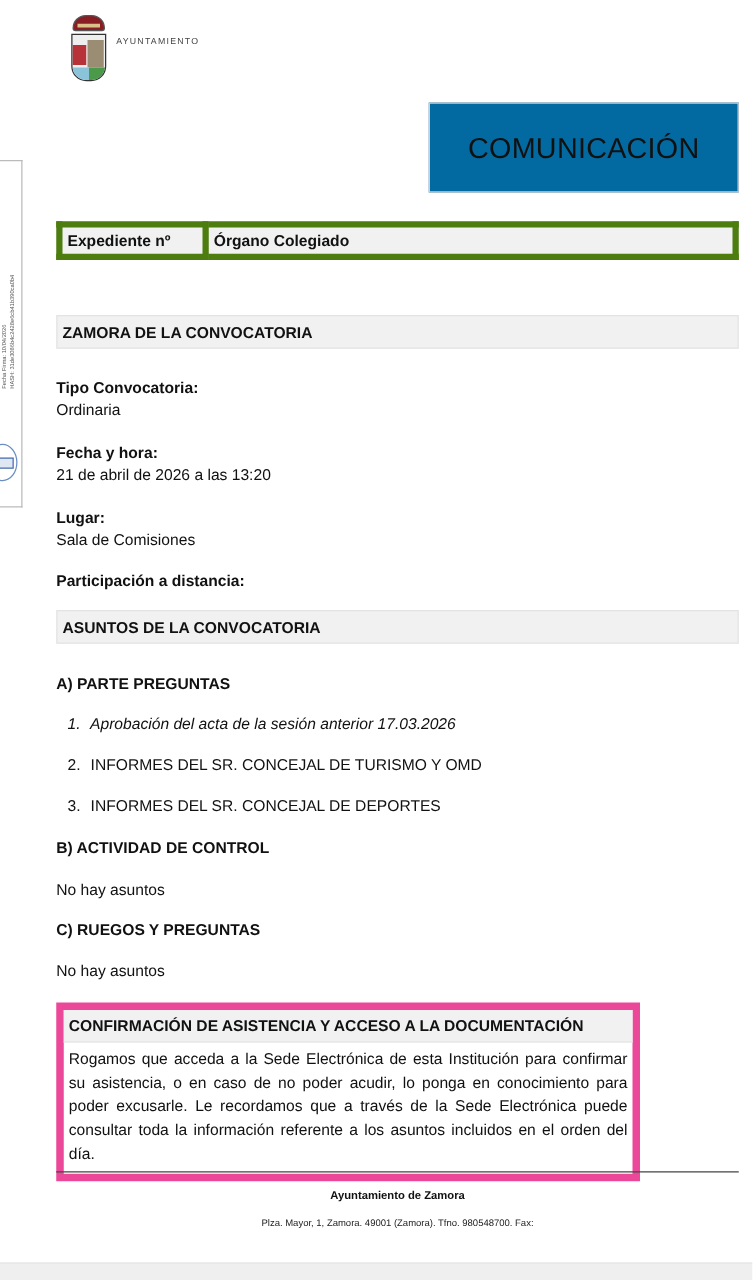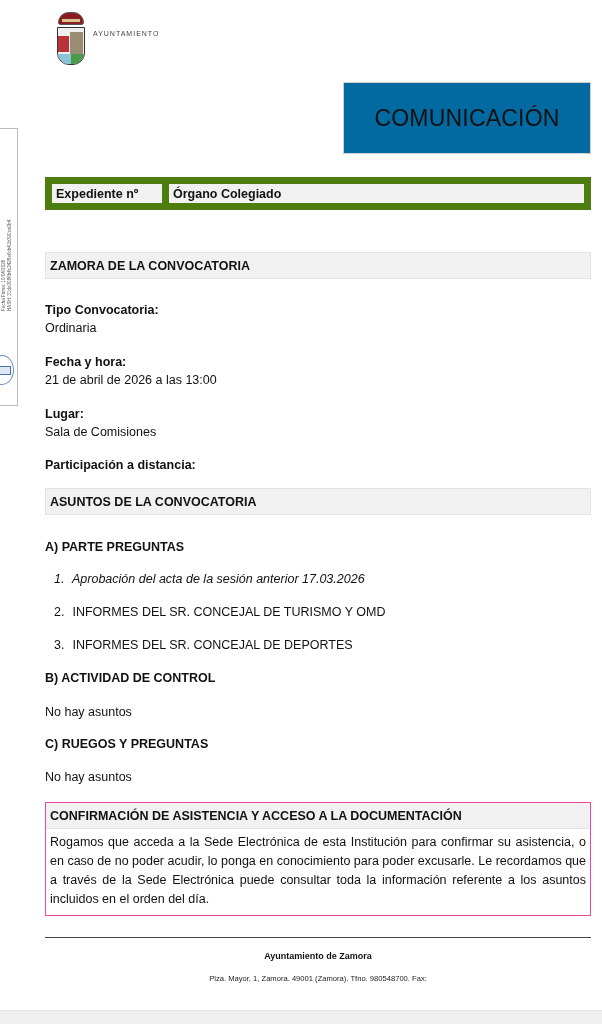--- a/index.html
+++ b/index.html
@@ -27,35 +27,35 @@
     .stamp-text .l2 { left: 7px; top: 120px; }
     .seal { position: absolute; left: -8px; top: 226px; width: 24px; height: 30px; border-radius: 50%; border: 1.5px solid #6a8ec4; }
     .seal::after { content: ""; position: absolute; left: 8px; top: 10px; width: 10px; height: 7px; border: 1px solid #4a6fae; background: #dfe7f3; }
 
     
     .title-box { position: absolute; left: 343px; top: 82px; width: 248px; height: 72px; background: #0369a1; border: 1px solid #cfcfcf; display: flex; align-items: center; justify-content: center; }
     .title-box span { font-size: 23px; color: #111; letter-spacing: 0.2px; }
 
     
     .info-table { position: absolute; left: 45px; top: 177px; width: 546px; border-collapse: collapse; font-size: 12.5px; }
-    .info-table td { border: 7px solid #4d7c0f; padding: 0 4px; height: 26px; }
+    .info-table td { border: 5px solid #4d7c0f; padding: 0 4px; height: 26px; }
     .info-table tr.head td { background: #f1f1f1; font-weight: bold; }
     .info-table td.c1 { width: 117px; }
 
     
     .section-bar { position: absolute; left: 45px; width: 546px; height: 27px; background: #f1f1f1; border: 1px solid #e3e3e3; font-weight: bold; font-size: 12.5px; display: flex; align-items: center; padding-left: 4px; }
 
     .field-label { position: absolute; left: 45px; font-weight: bold; font-size: 12.5px; }
     .field-value { position: absolute; left: 45px; font-size: 12.5px; }
 
     .subhead { position: absolute; left: 45px; font-weight: bold; font-size: 12.5px; }
     .list-item { position: absolute; left: 54px; font-size: 12.5px; }
     .list-item .num { display: inline-block; width: 15px; }
 
-    .confirm-box { position: absolute; left: 45px; top: 802px; width: 546px; border: 1px solid #ec4899; }
+    .confirm-box { position: absolute; left: 45px; top: 802px; width: 467px; border: 6px solid #ec4899; }
     .confirm-head { background: #f1f1f1; height: 26px; font-weight: bold; font-size: 12.5px; display: flex; align-items: center; padding-left: 4px; border-bottom: 1px solid #e3e3e3; }
     .confirm-body { padding: 4px 4px 6px 4px; font-size: 12.5px; line-height: 19px; text-align: justify; }
 
     .footer-line { position: absolute; left: 45px; top: 937px; width: 546px; height: 1px; background: #444; }
     .footer-org { position: absolute; left: 0; width: 636px; top: 951px; text-align: center; font-size: 9px; font-weight: bold; }
     .footer-addr { position: absolute; left: 0; width: 636px; top: 974px; text-align: center; font-size: 7.6px; color: #222; }
     .bottom-band { position: absolute; left: 0; top: 1010px; width: 602px; height: 14px; background: #efefef; border-top: 1px solid #e6e6e6; }
   </style>
 </head>
 <body>
@@ -94,21 +94,21 @@
   </tr>
 </tbody>
   </table>
 
 <div class="section-bar" style="top:252px;">ZAMORA DE LA CONVOCATORIA</div>
 
 <div class="field-label" style="top:303px;">Tipo Convocatoria:</div>
 <div class="field-value" style="top:321px;">Ordinaria</div>
 
 <div class="field-label" style="top:355px;">Fecha y hora:</div>
-<div class="field-value" style="top:373px;">21 de abril de 2026 a las 13:00</div>
+<div class="field-value" style="top:373px;">21 de abril de 2026 a las 13:20</div>
 
 <div class="field-label" style="top:407px;">Lugar:</div>
 <div class="field-value" style="top:425px;">Sala de Comisiones</div>
 
 <div class="field-label" style="top:458px;">Participación a distancia:</div>
 
 <div class="section-bar" style="top:488px;">ASUNTOS DE LA CONVOCATORIA</div>
 
 <div class="subhead" style="top:540px;">A) PARTE PREGUNTAS</div>
 

